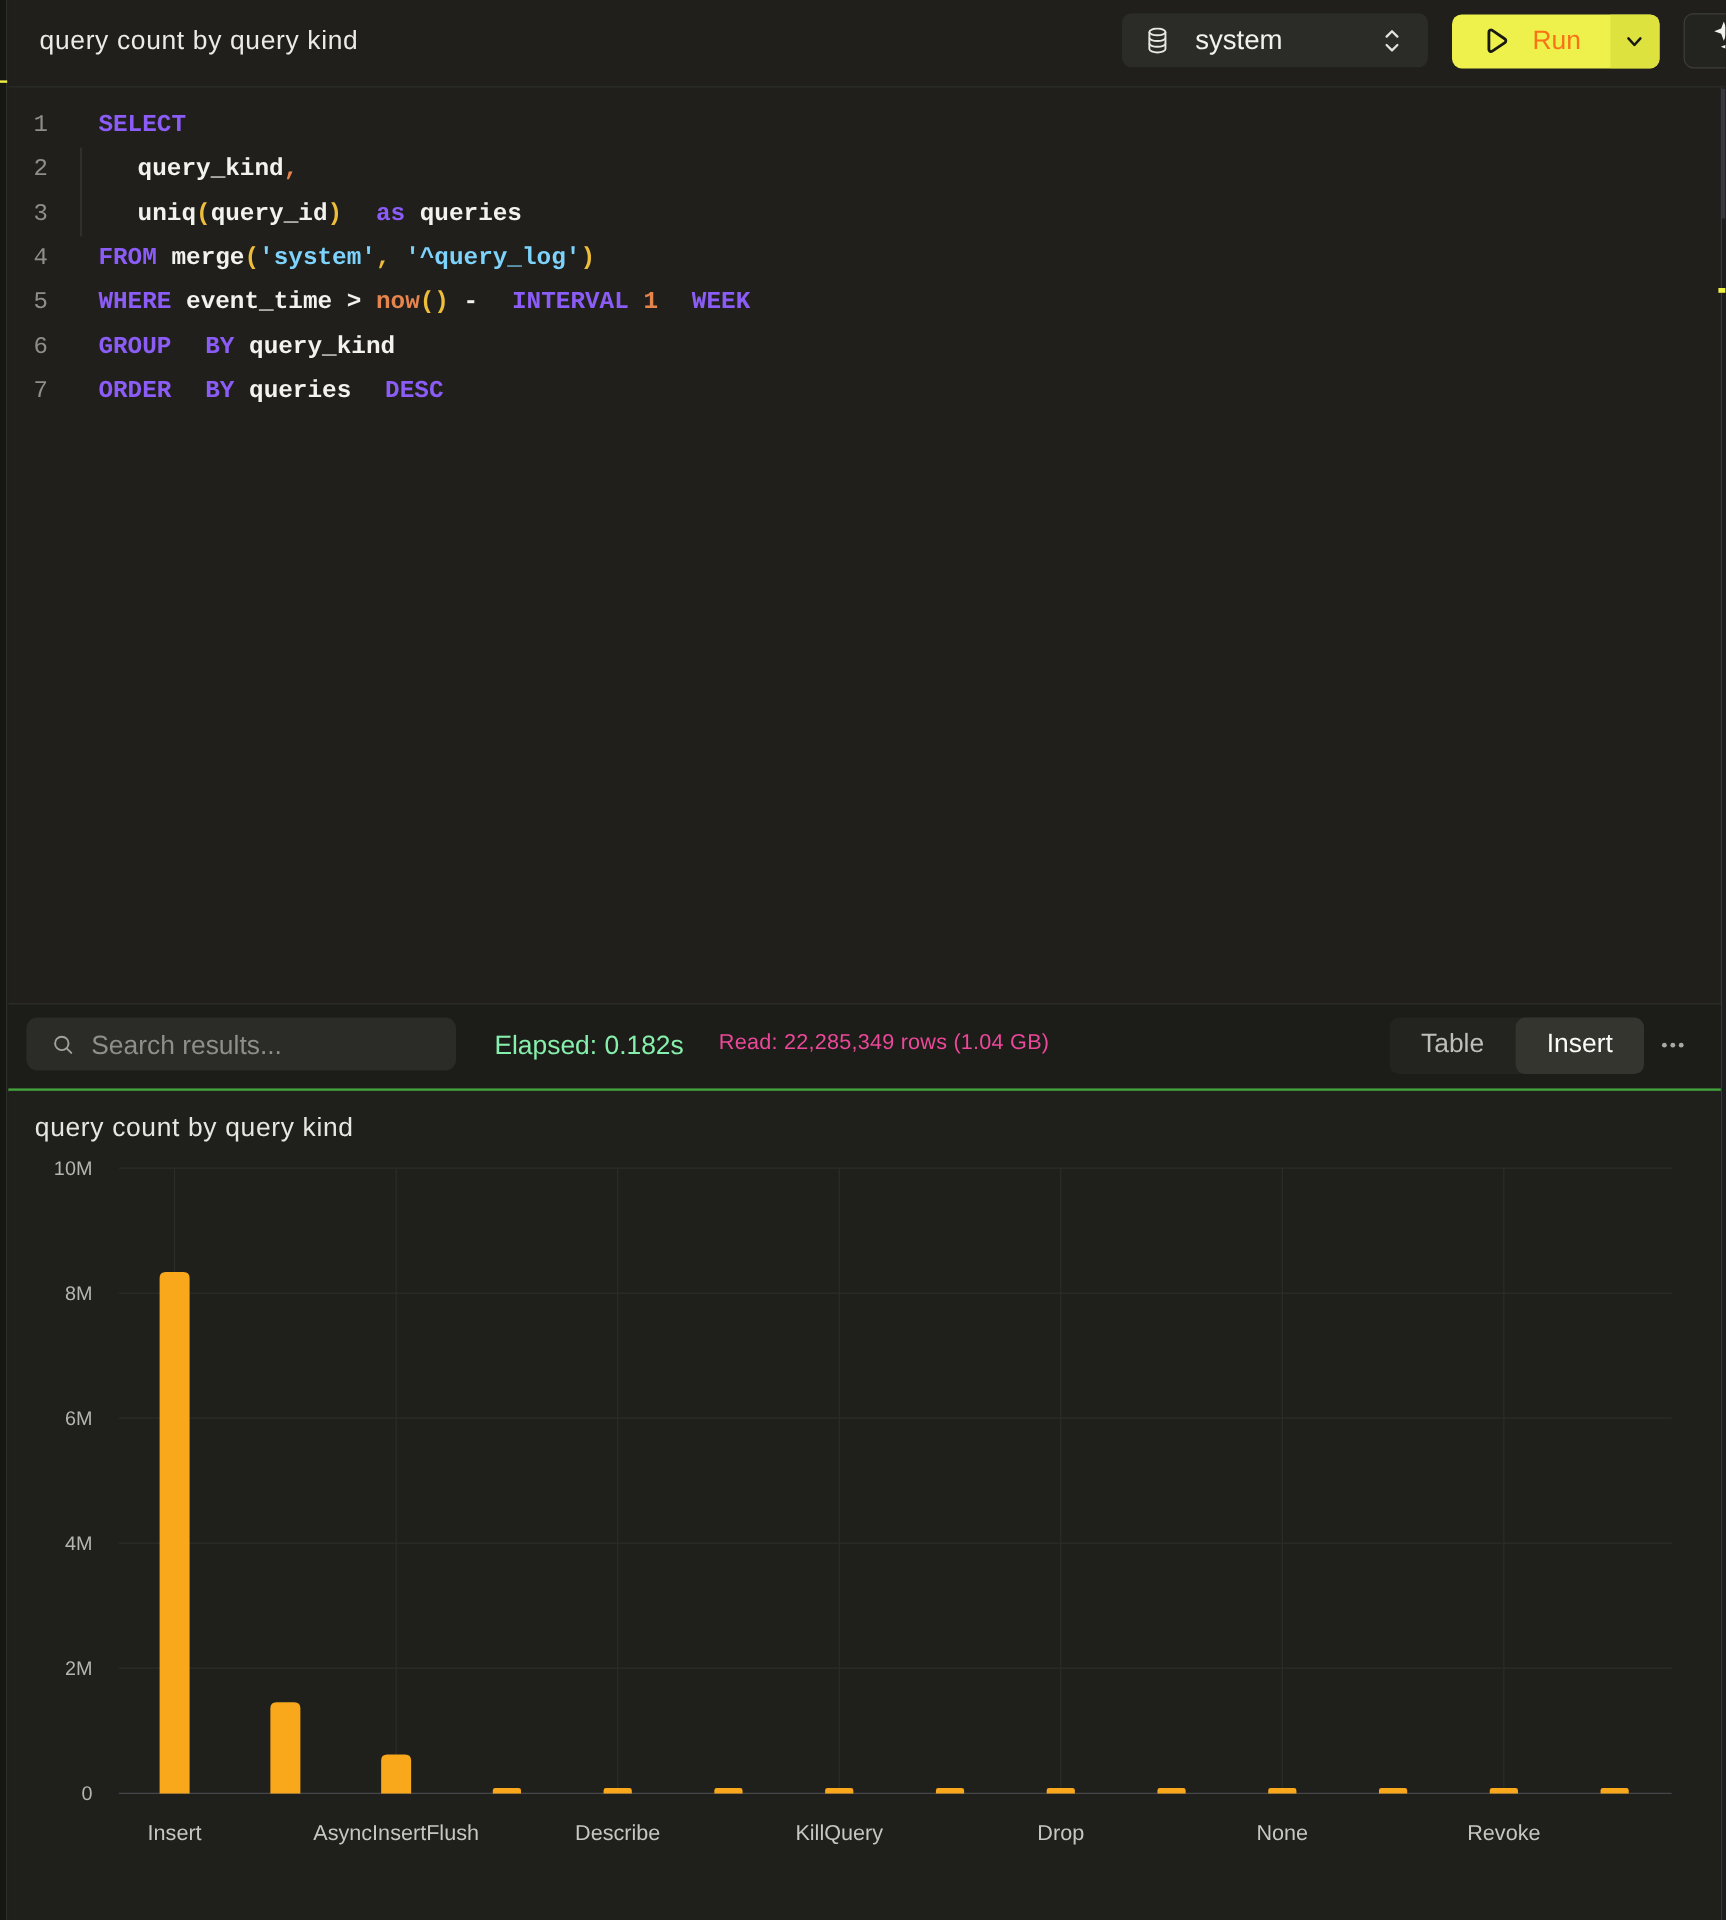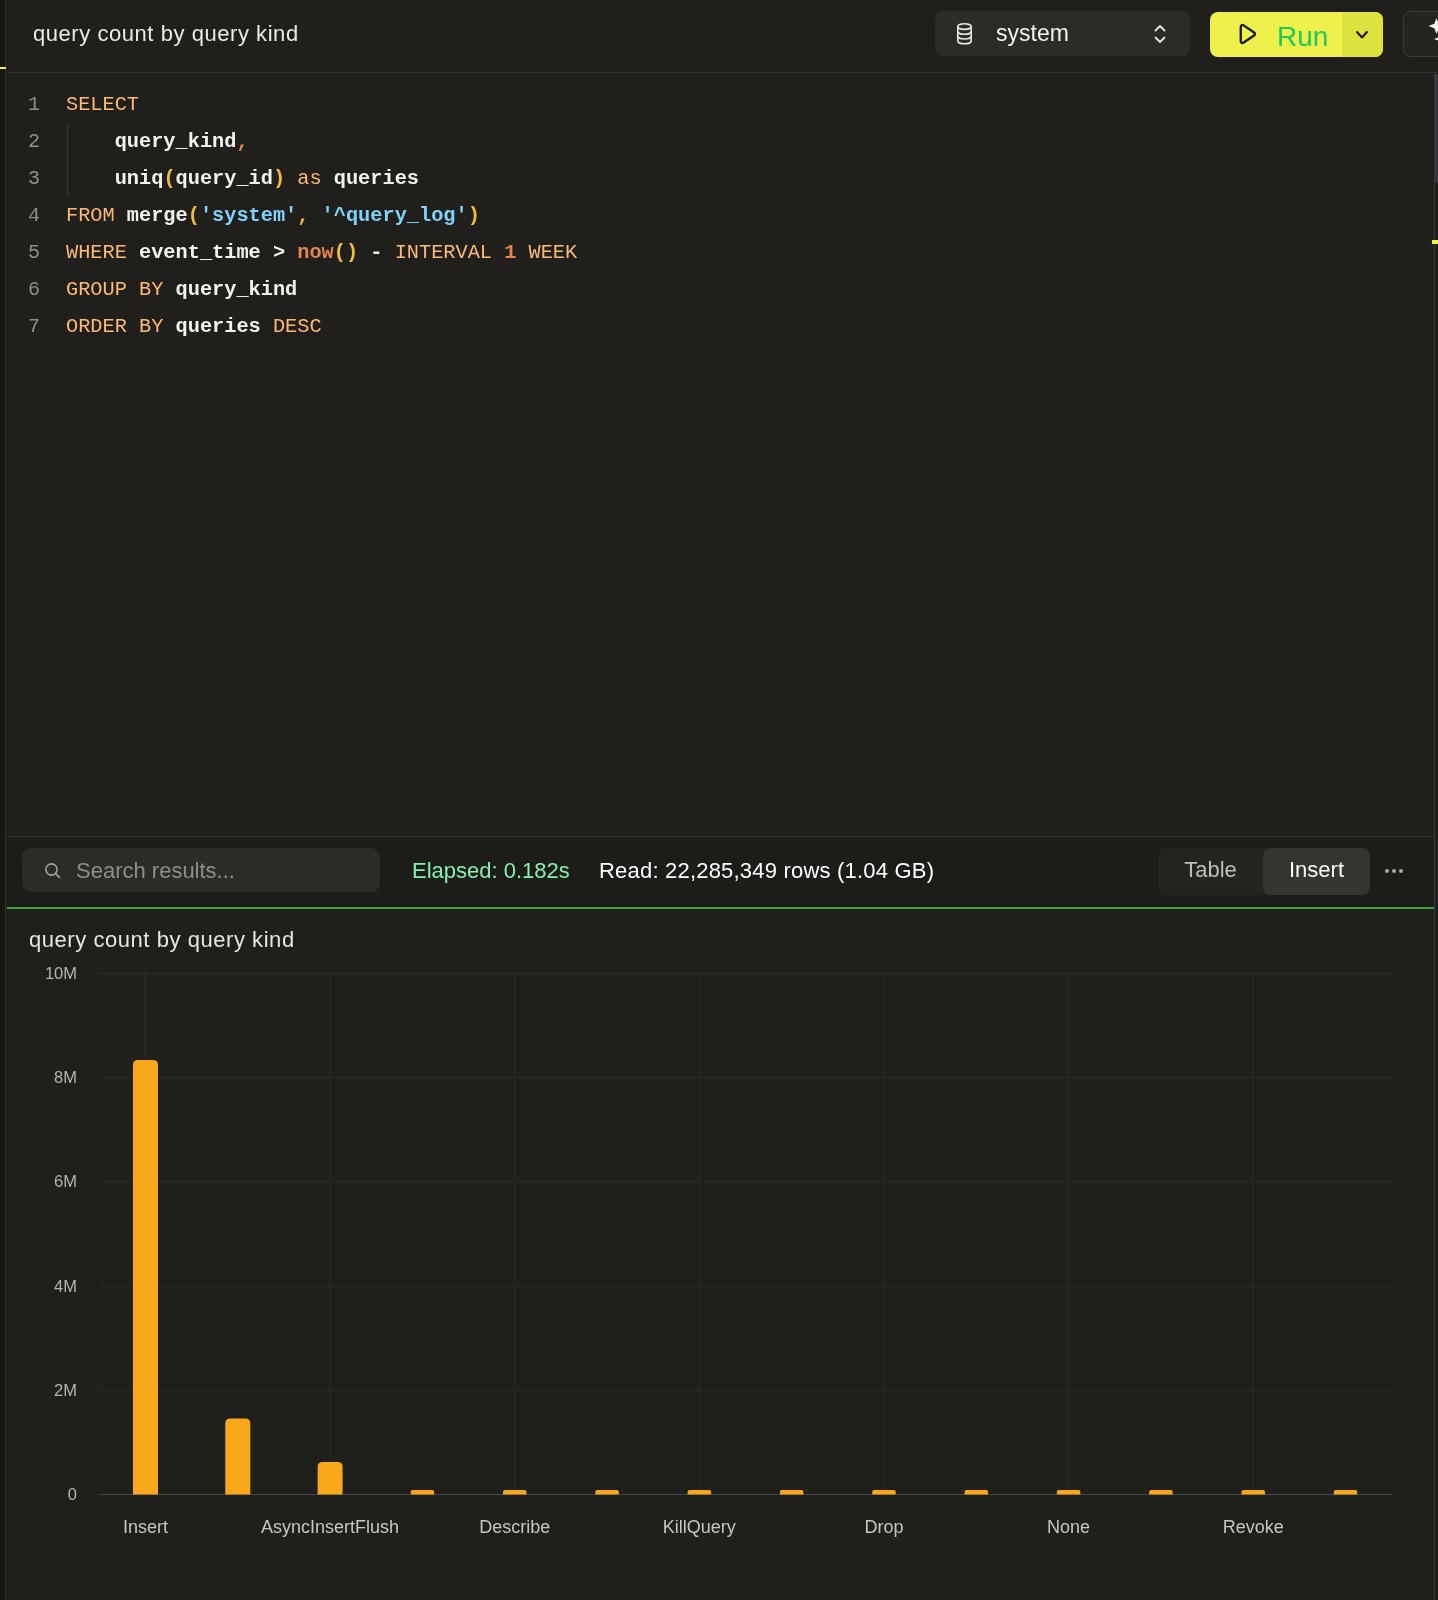--- a/index.html
+++ b/index.html
@@ -32,21 +32,21 @@
     <path d="M5.5 14.5 L10 19 L14.5 14.5"></path>
   </g>
 </svg>
 
 <div class="abs" style="left:1210px;top:12px;width:173px;height:45px;background:#eef14b;border-radius:8px;overflow:hidden;">
   <div class="abs" style="left:132px;top:0;width:41px;height:45px;background:#dee23f;"></div>
 </div>
 <svg class="abs" style="left:1238px;top:23px;" width="20" height="23" viewBox="0 0 20 23">
   <path d="M3.2 4.2 C3.2 2.9 4.6 2.1 5.7 2.7 L16.3 9.9 C17.3 10.6 17.3 12.1 16.3 12.8 L5.7 20 C4.6 20.6 3.2 19.8 3.2 18.5 Z" transform="scale(1.02) translate(-0.5,-0.6)" fill="none" stroke="#191914" stroke-width="2.3"></path>
 </svg>
-<div class="abs" style="left:1277px;top:21px;font-size:28px;color:#22c55e;">Run</div>
+<div class="abs" style="left:1277px;top:21px;font-size:22px;color:#f97316;">Run</div>
 <svg class="abs" style="left:1353px;top:28px;" width="18" height="14" viewBox="0 0 18 14">
   <path d="M4 4 L9 9.5 L14 4" fill="none" stroke="#191914" stroke-width="2.1" stroke-linecap="round" stroke-linejoin="round"></path>
 </svg>
 
 <div class="abs" style="left:1403px;top:11px;width:46px;height:46px;background:#23231f;border:1px solid #3e3e39;border-radius:8px;"></div>
 <svg class="abs" style="left:1428px;top:18px;" width="10" height="34" viewBox="0 0 10 34">
   <g fill="#f2f2ef">
     <path d="M15.5 3 l2.2 5.8 5.8 2.2 -5.8 2.2 -2.2 5.8 -2.2 -5.8 -5.8 -2.2 5.8 -2.2 Z" transform="translate(-7,-3)"></path>
     <path d="M13 17 l1.7 4.3 4.3 1.7 -4.3 1.7 -1.7 4.3 -1.7 -4.3 -4.3 -1.7 4.3 -1.7 Z" transform="translate(-1,-2)"></path>
   </g>
@@ -59,21 +59,21 @@
 <div class="abs gut" style="top:87px;">1</div>
 <div class="abs gut" style="top:124px;">2</div>
 <div class="abs gut" style="top:161px;">3</div>
 <div class="abs gut" style="top:198px;">4</div>
 <div class="abs gut" style="top:235px;">5</div>
 <div class="abs gut" style="top:272px;">6</div>
 <div class="abs gut" style="top:309px;">7</div>
 <style>
 .gut { left:0; width:40px; text-align:right; font-family:"Liberation Mono", monospace; font-size:20px; line-height:36px; color:#8f8f8a; }
 .cl { position:absolute; left:66px; font-family:"Liberation Mono", monospace; font-size:20.3px; line-height:36px; font-weight:700; color:#f2f2ef; white-space:pre; }
-.kw { color:#fdba74; font-weight:400; }
+.kw { color:#8b5cf6; font-weight:700;margin-left:16px; }
 .pa { color:#eebe3b; }
 .or { color:#e5854d; }
 .st { color:#7dd3fc; }
 </style>
 <div class="cl" style="top:87px;"><span class="kw">SELECT</span></div>
 <div class="cl" style="top:124px;">    query_kind<span class="or">,</span></div>
 <div class="cl" style="top:161px;">    uniq<span class="pa">(</span>query_id<span class="pa">)</span> <span class="kw">as</span> queries</div>
 <div class="cl" style="top:198px;"><span class="kw">FROM</span> merge<span class="pa">(</span><span class="st">'system'</span><span class="pa">,</span> <span class="st">'^query_log'</span><span class="pa">)</span></div>
 <div class="cl" style="top:235px;"><span class="kw">WHERE</span> event_time <span>&gt;</span> <span class="or">now</span><span class="pa">()</span> - <span class="kw">INTERVAL</span> <span class="or">1</span> <span class="kw">WEEK</span></div>
 <div class="cl" style="top:272px;"><span class="kw">GROUP</span> <span class="kw">BY</span> query_kind</div>
@@ -84,21 +84,21 @@
 <div class="abs" style="left:1432px;top:240px;width:6px;height:4px;background:#eff141;z-index:5;"></div>
 
 <div class="abs" style="left:7px;top:836px;width:1427px;height:71px;background:#1c1c19;border-top:1px solid #31312c;"></div>
 <div class="abs" style="left:22px;top:848px;width:358px;height:44px;background:#2b2b27;border-radius:9px;"></div>
 <svg class="abs" style="left:44px;top:862px;" width="18" height="18" viewBox="0 0 18 18">
   <circle cx="7.5" cy="7.5" r="5.6" fill="none" stroke="#a2a29d" stroke-width="1.6"></circle>
   <path d="M11.8 11.8 L15.4 15.4" stroke="#a2a29d" stroke-width="1.6" stroke-linecap="round"></path>
 </svg>
 <div class="abs" style="left:76px;top:858px;font-size:22px;color:#8f8f8a;">Search results...</div>
 <div class="abs" style="left:412px;top:858px;font-size:22px;color:#86efac;">Elapsed: 0.182s</div>
-<div class="abs" style="left:599px;top:858px;font-size:22px;letter-spacing:0.2px;color:#ffffff;">Read: 22,285,349 rows (1.04 GB)</div>
+<div class="abs" style="left:599px;top:858px;font-size:18px;letter-spacing:0.2px;color:#ec4899;">Read: 22,285,349 rows (1.04 GB)</div>
 <div class="abs" style="left:1158px;top:848px;width:212px;height:47px;background:#232320;border-radius:8px;"></div>
 <div class="abs" style="left:1263px;top:848px;width:107px;height:47px;background:#35352f;border-radius:8px;"></div>
 <div class="abs" style="left:1158px;top:857px;width:105px;text-align:center;font-size:22px;color:#bfbfba;">Table</div>
 <div class="abs" style="left:1263px;top:857px;width:107px;text-align:center;font-size:22px;color:#fbfbf8;">Insert</div>
 <div class="abs" style="left:1385px;top:869px;width:4px;height:4px;border-radius:50%;background:#a9a9a4;box-shadow:7px 0 0 #a9a9a4, 14px 0 0 #a9a9a4;"></div>
 
 <div class="abs" style="left:7px;top:907px;width:1427px;height:3px;background:#43a23c;"></div>
 
 <div class="abs" style="left:7px;top:909px;width:1427px;height:691px;background:#1f1f1c;"></div>
 <div class="abs" style="left:29px;top:927px;font-size:22px;letter-spacing:0.55px;color:#e6e6e3;">query count by query kind</div>

